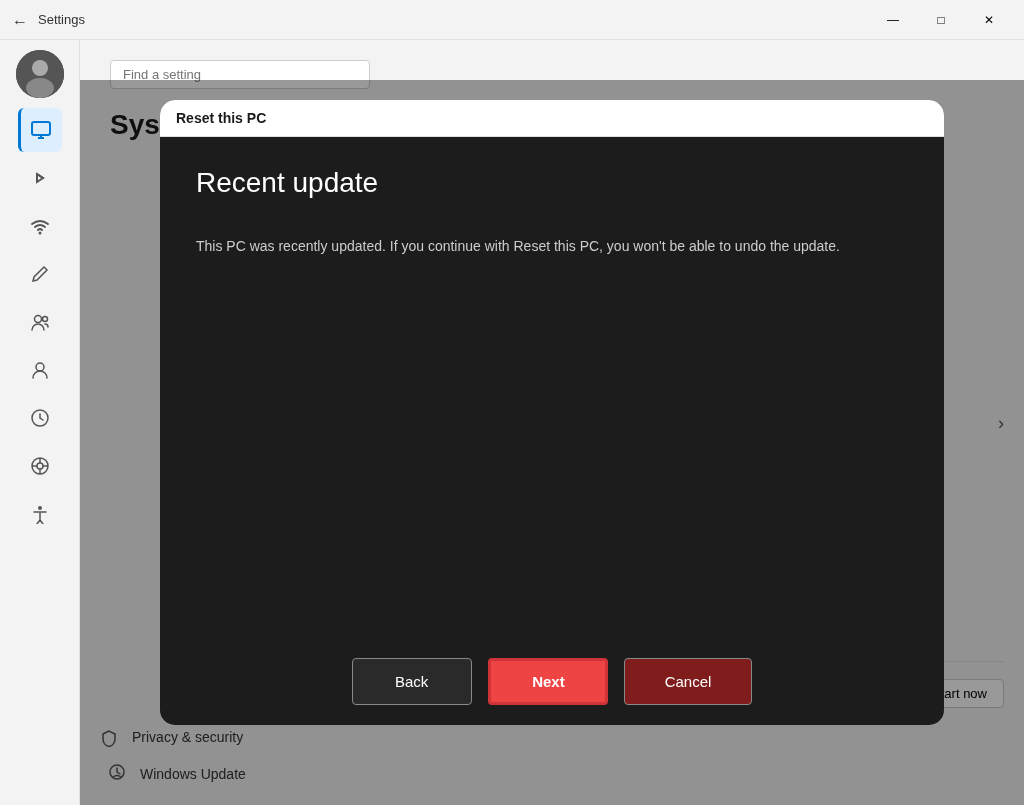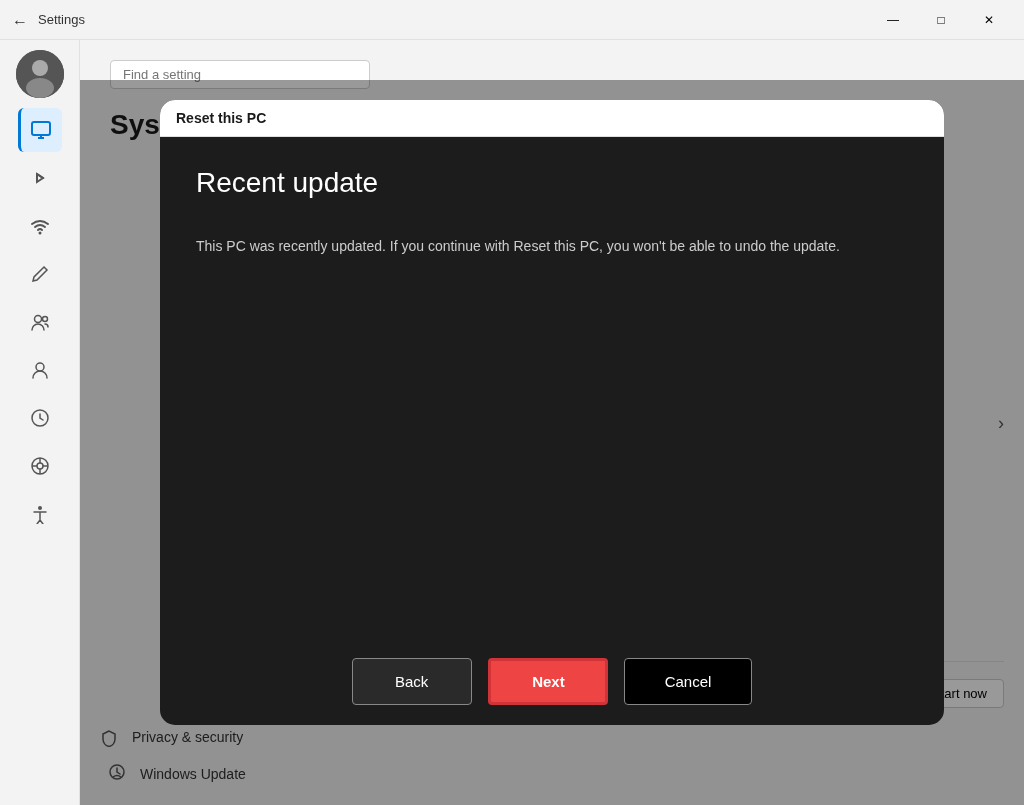--- a/index.html
+++ b/index.html
@@ -199,21 +199,21 @@
       color: white;
     }
     .modal-btn-next {
       background: #ef4444;
       border: 3px solid #d13438;
       color: white;
       font-weight: 600;
       text-align: right;
     }
     .modal-btn-cancel {
-      background: #000000;
+      background: #7f1d1d;
       border: 1px solid #888;
       color: white;
     }
 
     
     .expand-chevron {
       position: absolute;
       right: 20px;
       top: 50%;
       transform: translateY(-50%);

